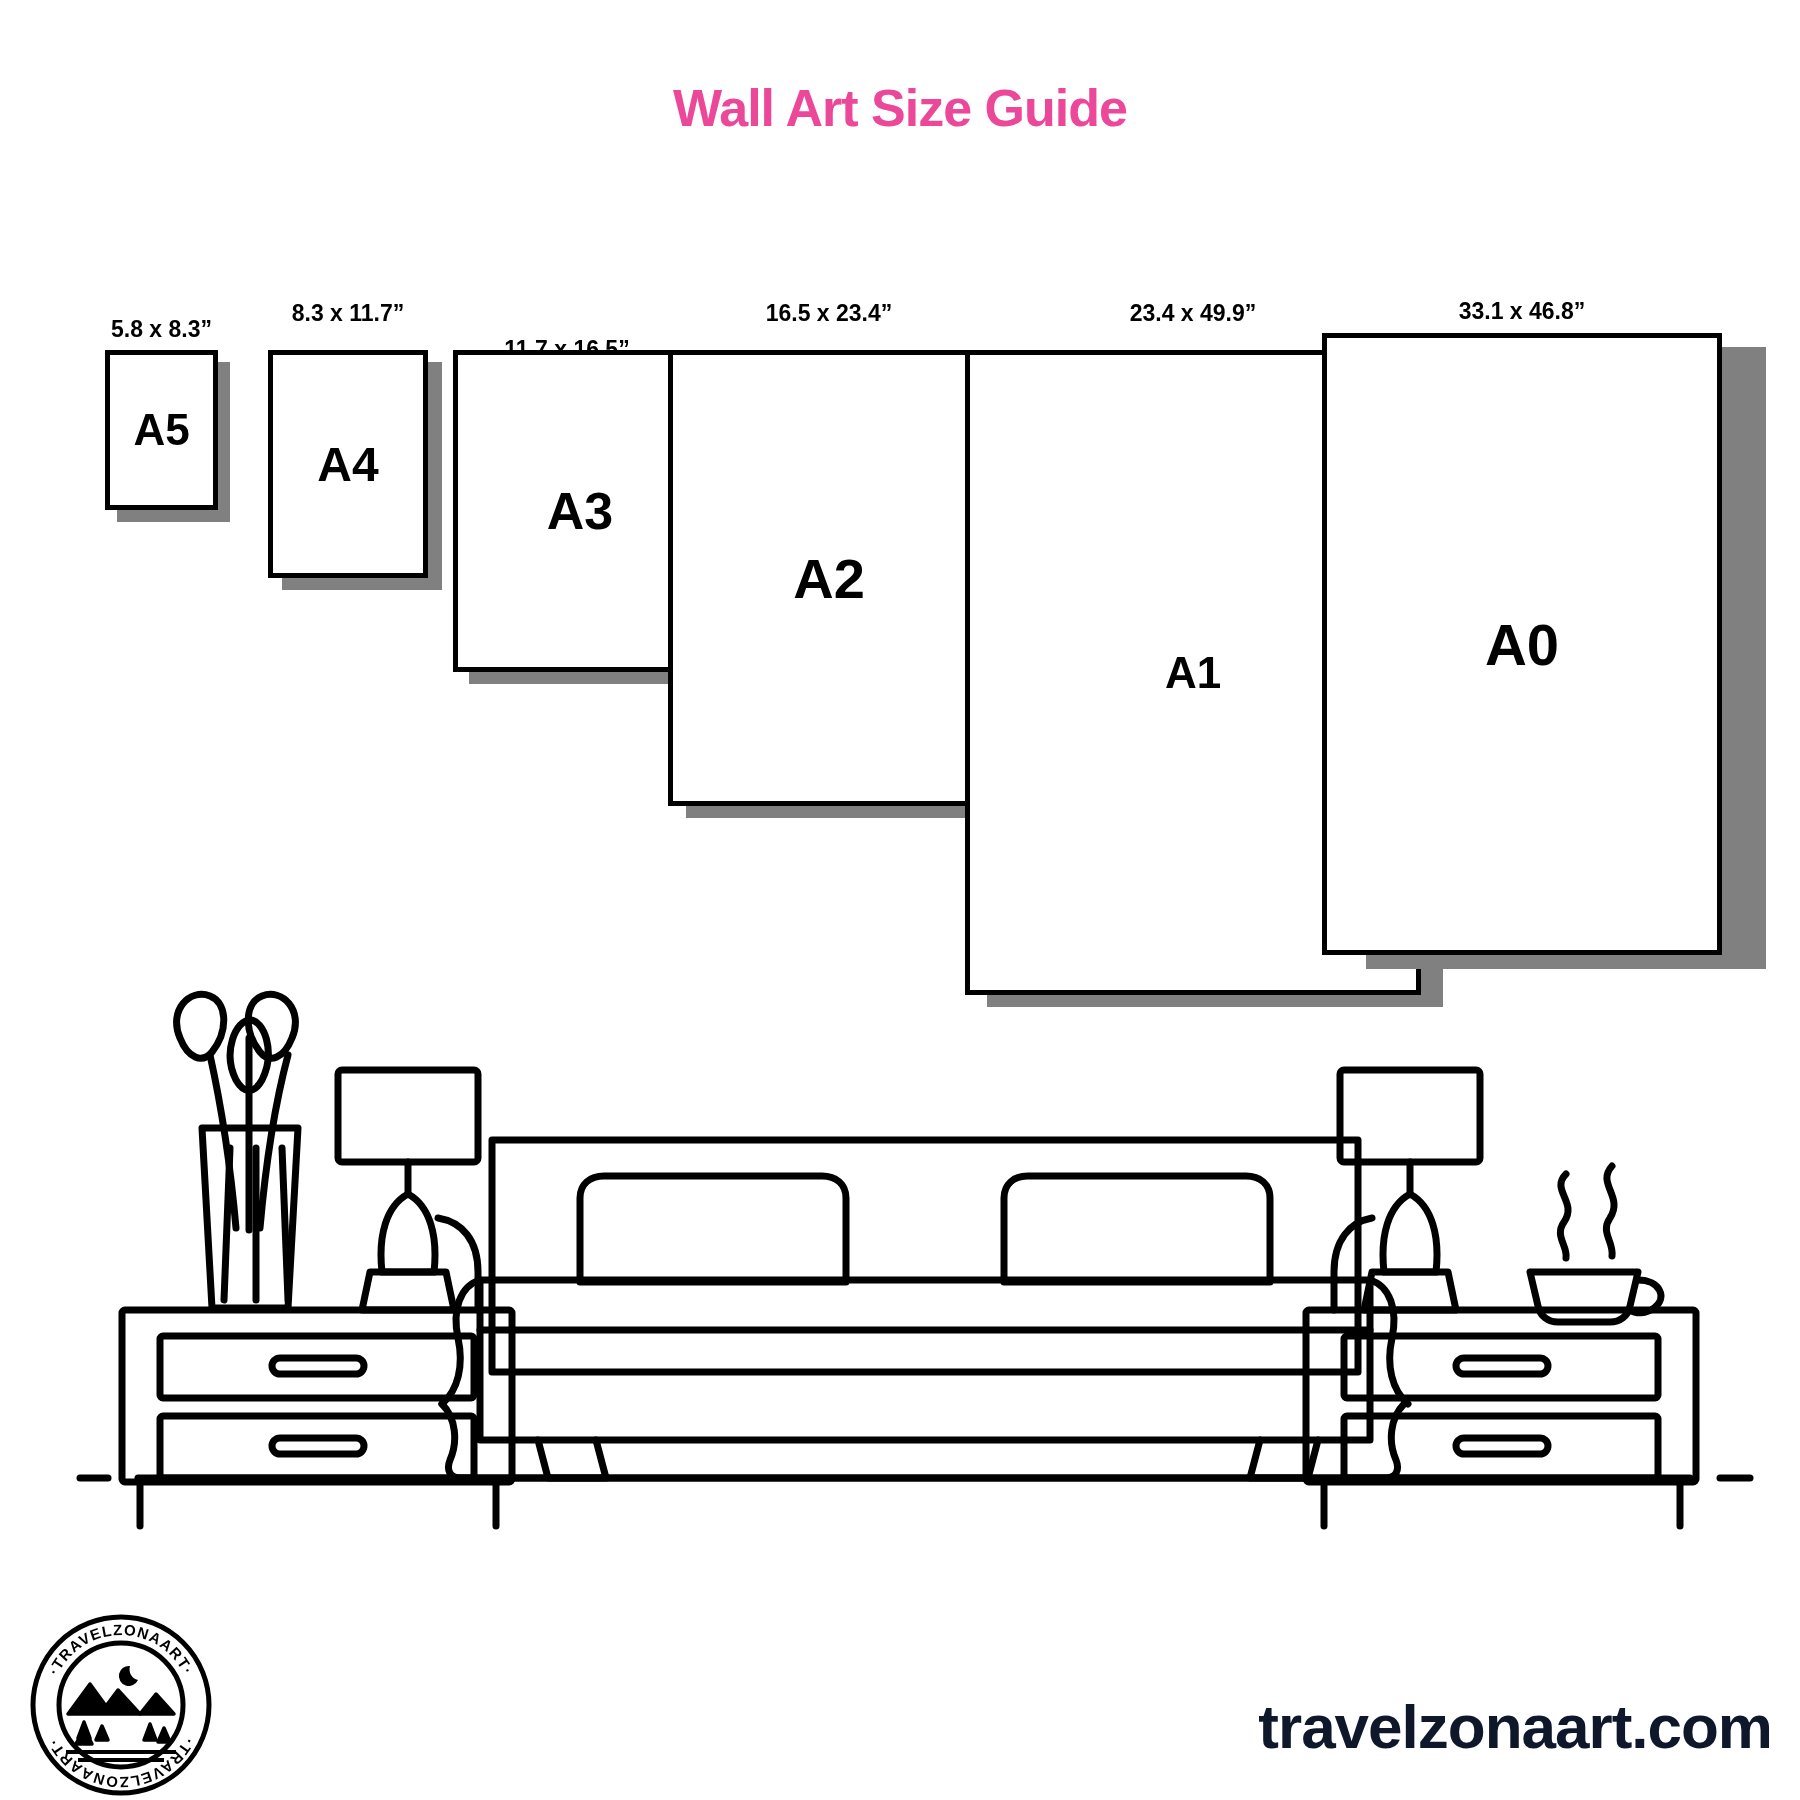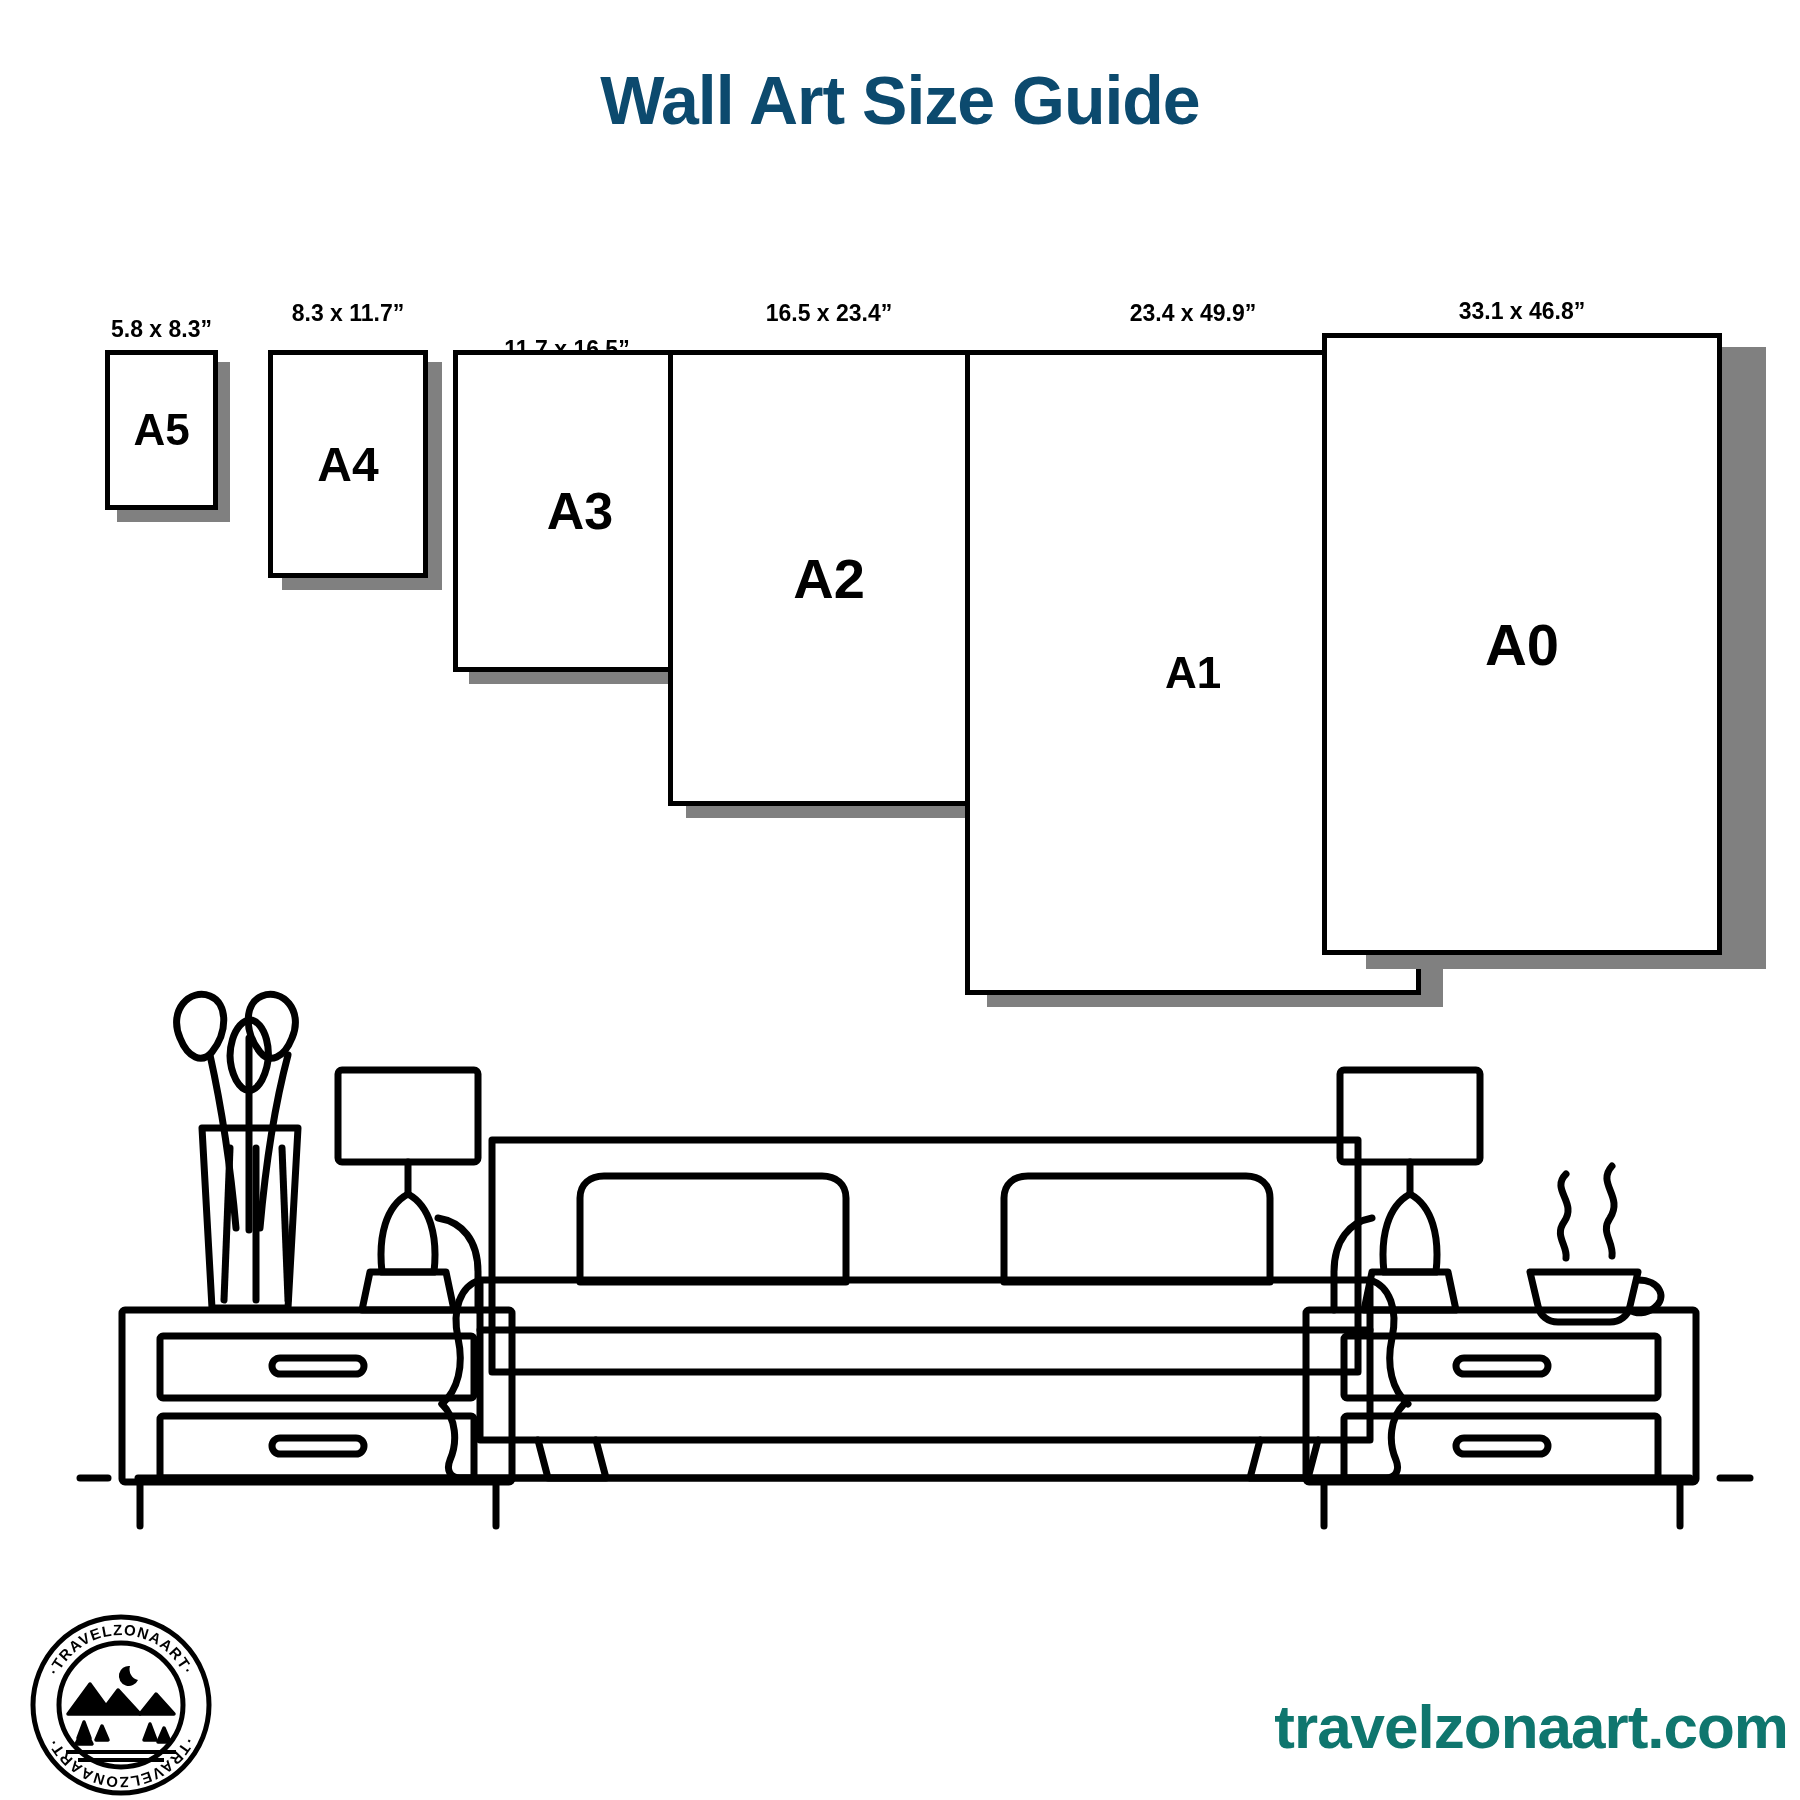--- a/index.html
+++ b/index.html
@@ -11,28 +11,28 @@
     width: 1800px;
     height: 1800px;
     position: relative;
     font-family: "Liberation Sans", sans-serif;
     overflow: hidden;
   }
 
   
   #page-title {
     position: absolute;
-    top: 61px;
+    top: 78px;
     left: 0;
     width: 1800px;
     text-align: center;
-    font-size: 68px;
+    font-size: 52px;
     font-weight: bold;
     letter-spacing: -1px;
-    color: #0c4a6e;
+    color: #ec4899;
   }
 
   
   #frames-row {
     position: absolute;
     left: 0;
     top: 0;
     width: 1800px;
     height: 1050px;
   }
@@ -81,25 +81,25 @@
     position: absolute;
     left: 26px;
     top: 1610px;
     width: 190px;
     height: 190px;
   }
 
   
   #website {
     position: absolute;
-    right: 12px;
+    right: 28px;
     bottom: 38px;
     font-size: 62px;
     font-weight: bold;
-    color: #0f766e;
+    color: #0f172a;
     letter-spacing: -1px;
   }
 </style>
 </head>
 <body>
 
 <div id="page-title">Wall Art Size Guide</div>
 
 <div id="frames-row">
 

